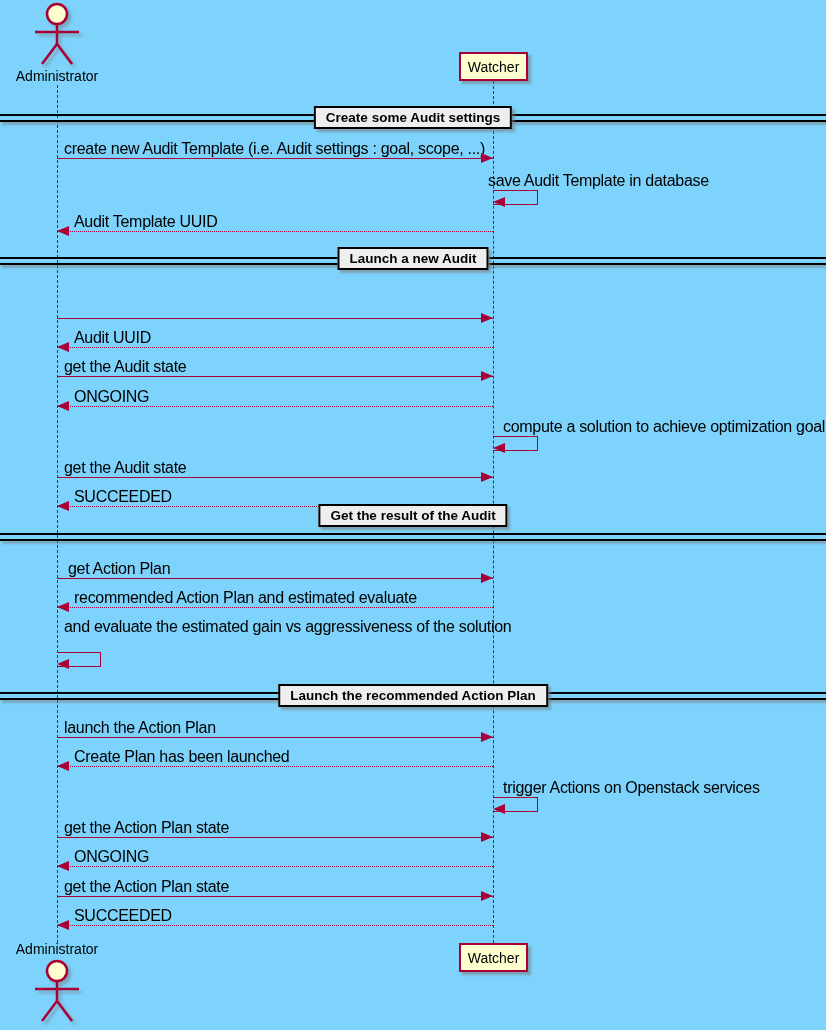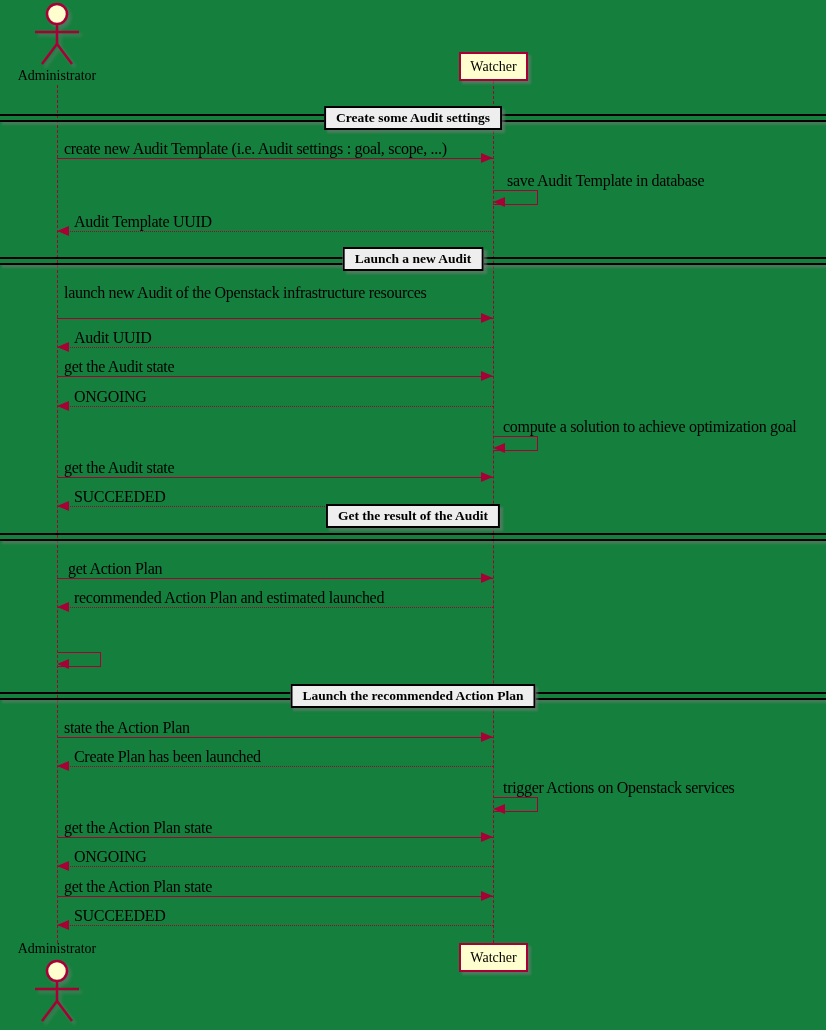--- a/index.html
+++ b/index.html
@@ -5,22 +5,22 @@
   :root{
     --accent:#A80036;
     --pfill:#FEFECE;
     --dfill:#EEEEEE;
     --txt:#000000;
   }
   html,body{margin:0;padding:0;background:#ffffff;}
   #canvas{
     position:relative;
     width:826px;height:1030px;
-    background:#15803d;
-    font-family:Liberation Serif, serif;
+    background:#7dd3fc;
+    font-family:Liberation Sans, sans-serif;
     color:var(--txt);
     overflow:hidden;
   }
   
   .lifeline{
     position:absolute;width:0;
     border-left:1px dashed var(--accent);
   }
   
   .participant-box{
@@ -98,39 +98,38 @@
     <div class="divider-box" style="top:106px">Create some Audit settings</div>
   </div>
 
   <div>
     <div class="msg-label" style="left:64px;top:141px">create new Audit Template (i.e. Audit settings : goal, scope, ...)</div>
     <div class="mline solid" style="left:57px;top:158px;width:436px"></div>
     <div class="ah right" style="left:481px;top:153px"></div>
   </div>
 
   <div>
-    <div class="msg-label" style="left:507px;top:173px">save Audit Template in database</div>
+    <div class="msg-label" style="left:488px;top:173px">save Audit Template in database</div>
     <div class="selfloop" style="left:493px;top:190px;width:44px"></div>
     <div class="ah left" style="left:493px;top:197px"></div>
   </div>
 
   <div>
     <div class="msg-label" style="left:74px;top:214px">Audit Template UUID</div>
     <div class="mline dotted" style="left:57px;top:231px;width:436px"></div>
     <div class="ah left" style="left:57px;top:226px"></div>
   </div>
 
   <div>
     <div class="divider-lines" style="top:257px"></div>
     <div class="divider-box" style="top:247px">Launch a new Audit</div>
   </div>
 
   <div>
     <div class="msg-label" style="left:64px;top:285px">
-      <div>launch new Audit of the Openstack infrastructure resources</div>
     </div>
     <div class="mline solid" style="left:57px;top:318px;width:436px"></div>
     <div class="ah right" style="left:481px;top:313px"></div>
   </div>
 
   <div>
     <div class="msg-label" style="left:74px;top:330px">Audit UUID</div>
     <div class="mline dotted" style="left:57px;top:347px;width:436px"></div>
     <div class="ah left" style="left:57px;top:342px"></div>
   </div>
@@ -170,39 +169,40 @@
     <div class="divider-box" style="top:504px">Get the result of the Audit</div>
   </div>
 
   <div>
     <div class="msg-label" style="left:68px;top:561px">get Action Plan</div>
     <div class="mline solid" style="left:57px;top:578px;width:436px"></div>
     <div class="ah right" style="left:481px;top:573px"></div>
   </div>
 
   <div>
-    <div class="msg-label" style="left:74px;top:590px">recommended Action Plan and estimated launched</div>
+    <div class="msg-label" style="left:74px;top:590px">recommended Action Plan and estimated evaluate</div>
     <div class="mline dotted" style="left:57px;top:607px;width:436px"></div>
     <div class="ah left" style="left:57px;top:602px"></div>
   </div>
 
   <div>
     <div class="msg-label" style="left:64px;top:619px">
+      <div>and evaluate the estimated gain vs aggressiveness of the solution</div>
     </div>
     <div class="selfloop" style="left:57px;top:652px;width:43px"></div>
     <div class="ah left" style="left:57px;top:659px"></div>
   </div>
 
   <div>
     <div class="divider-lines" style="top:692px"></div>
     <div class="divider-box" style="top:684px">Launch the recommended Action Plan</div>
   </div>
 
   <div>
-    <div class="msg-label" style="left:64px;top:720px">state the Action Plan</div>
+    <div class="msg-label" style="left:64px;top:720px">launch the Action Plan</div>
     <div class="mline solid" style="left:57px;top:737px;width:436px"></div>
     <div class="ah right" style="left:481px;top:732px"></div>
   </div>
 
   <div>
     <div class="msg-label" style="left:74px;top:749px">Create Plan has been launched</div>
     <div class="mline dotted" style="left:57px;top:766px;width:436px"></div>
     <div class="ah left" style="left:57px;top:761px"></div>
   </div>
 

